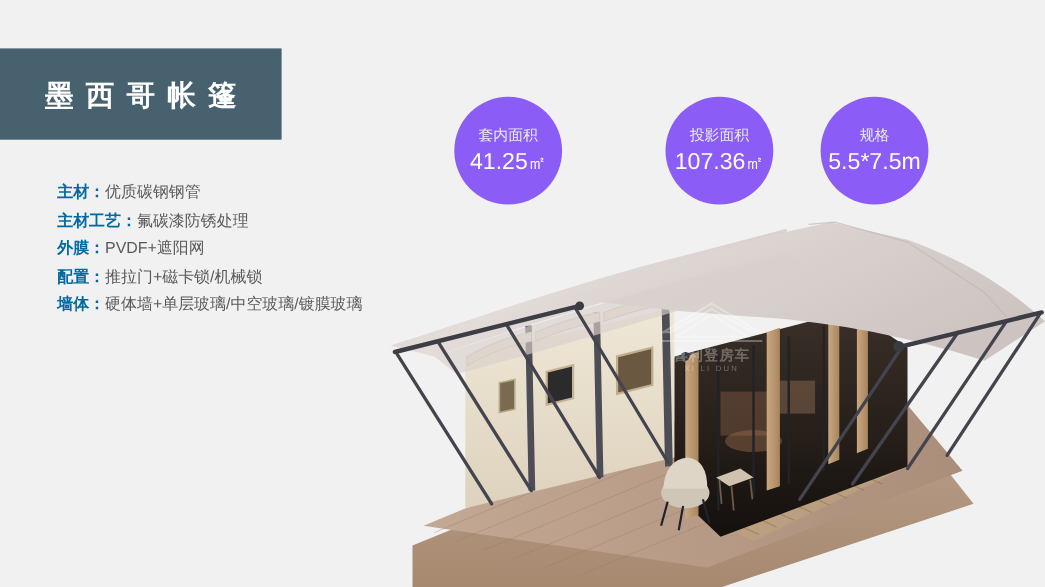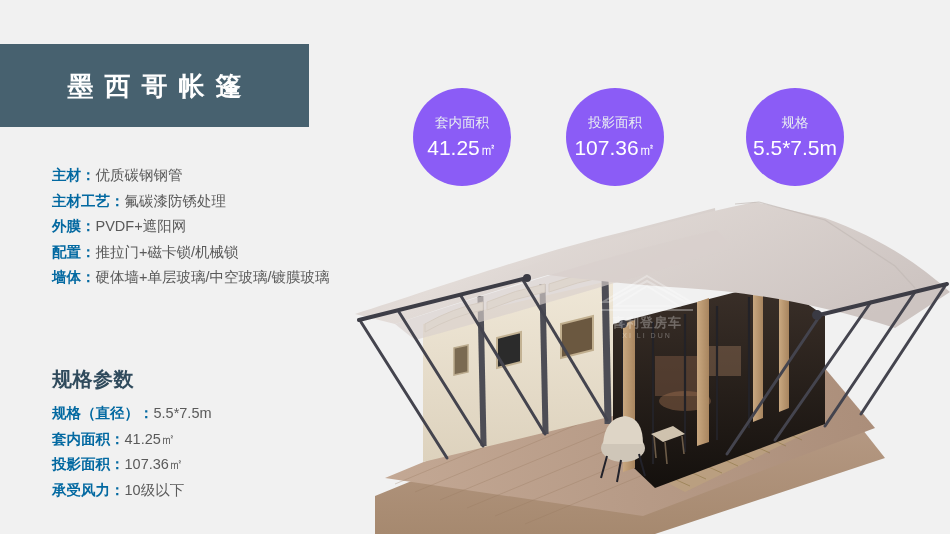--- a/index.html
+++ b/index.html
@@ -21,21 +21,21 @@
     height: 534px;
     background: #f1f1f1;
     overflow: hidden;
   }
 
   
   .title-banner {
     position: absolute;
     left: 0;
     top: 44px;
-    width: 309px;
+    width: 256px;
     height: 83px;
     background: #47616f;
     display: flex;
     align-items: center;
     justify-content: center;
     box-sizing: border-box;
   }
   .title-banner-text {
     color: #ffffff;
     font-size: 26px;
@@ -104,21 +104,21 @@
     white-space: nowrap;
   }
   .circle-value {
     font-size: 21px;
     line-height: 1;
     color: #ffffff;
     white-space: nowrap;
   }
   .circle-value .unit { font-size: 17px; }
   #circle-0 { left: 413px; top: 88px; }
-  #circle-1 { left: 566px; top: 88px; }
+  #circle-1 { left: 605px; top: 88px; }
   #circle-2 { left: 746px; top: 88px; }
 
   
   .render {
     position: absolute;
     left: 355px;
     top: 196px;
     width: 595px;
     height: 338px;
     overflow: hidden;
@@ -169,35 +169,20 @@
       <span class="spec-label">外膜：</span><span class="spec-value">PVDF+遮阳网</span>
     </div>
     <div class="spec-row">
       <span class="spec-label">配置：</span><span class="spec-value">推拉门+磁卡锁/机械锁</span>
     </div>
     <div class="spec-row">
       <span class="spec-label">墙体：</span><span class="spec-value">硬体墙+单层玻璃/中空玻璃/镀膜玻璃</span>
     </div>
   </div>
 
-  <div class="section-spec">
-    <div class="section-heading">规格参数</div>
-    <div class="spec-row">
-      <span class="spec-label">规格（直径）：</span><span class="spec-value">5.5*7.5m</span>
-    </div>
-    <div class="spec-row">
-      <span class="spec-label">套内面积：</span><span class="spec-value">41.25㎡</span>
-    </div>
-    <div class="spec-row">
-      <span class="spec-label">投影面积：</span><span class="spec-value">107.36㎡</span>
-    </div>
-    <div class="spec-row">
-      <span class="spec-label">承受风力：</span><span class="spec-value">10级以下</span>
-    </div>
-  </div>
 
   <div class="circle" id="circle-0">
     <div class="circle-label">套内面积</div>
     <div class="circle-value"><span>41.25</span><span class="unit">㎡</span></div>
   </div>
   <div class="circle" id="circle-1">
     <div class="circle-label">投影面积</div>
     <div class="circle-value"><span>107.36</span><span class="unit">㎡</span></div>
   </div>
   <div class="circle" id="circle-2">

